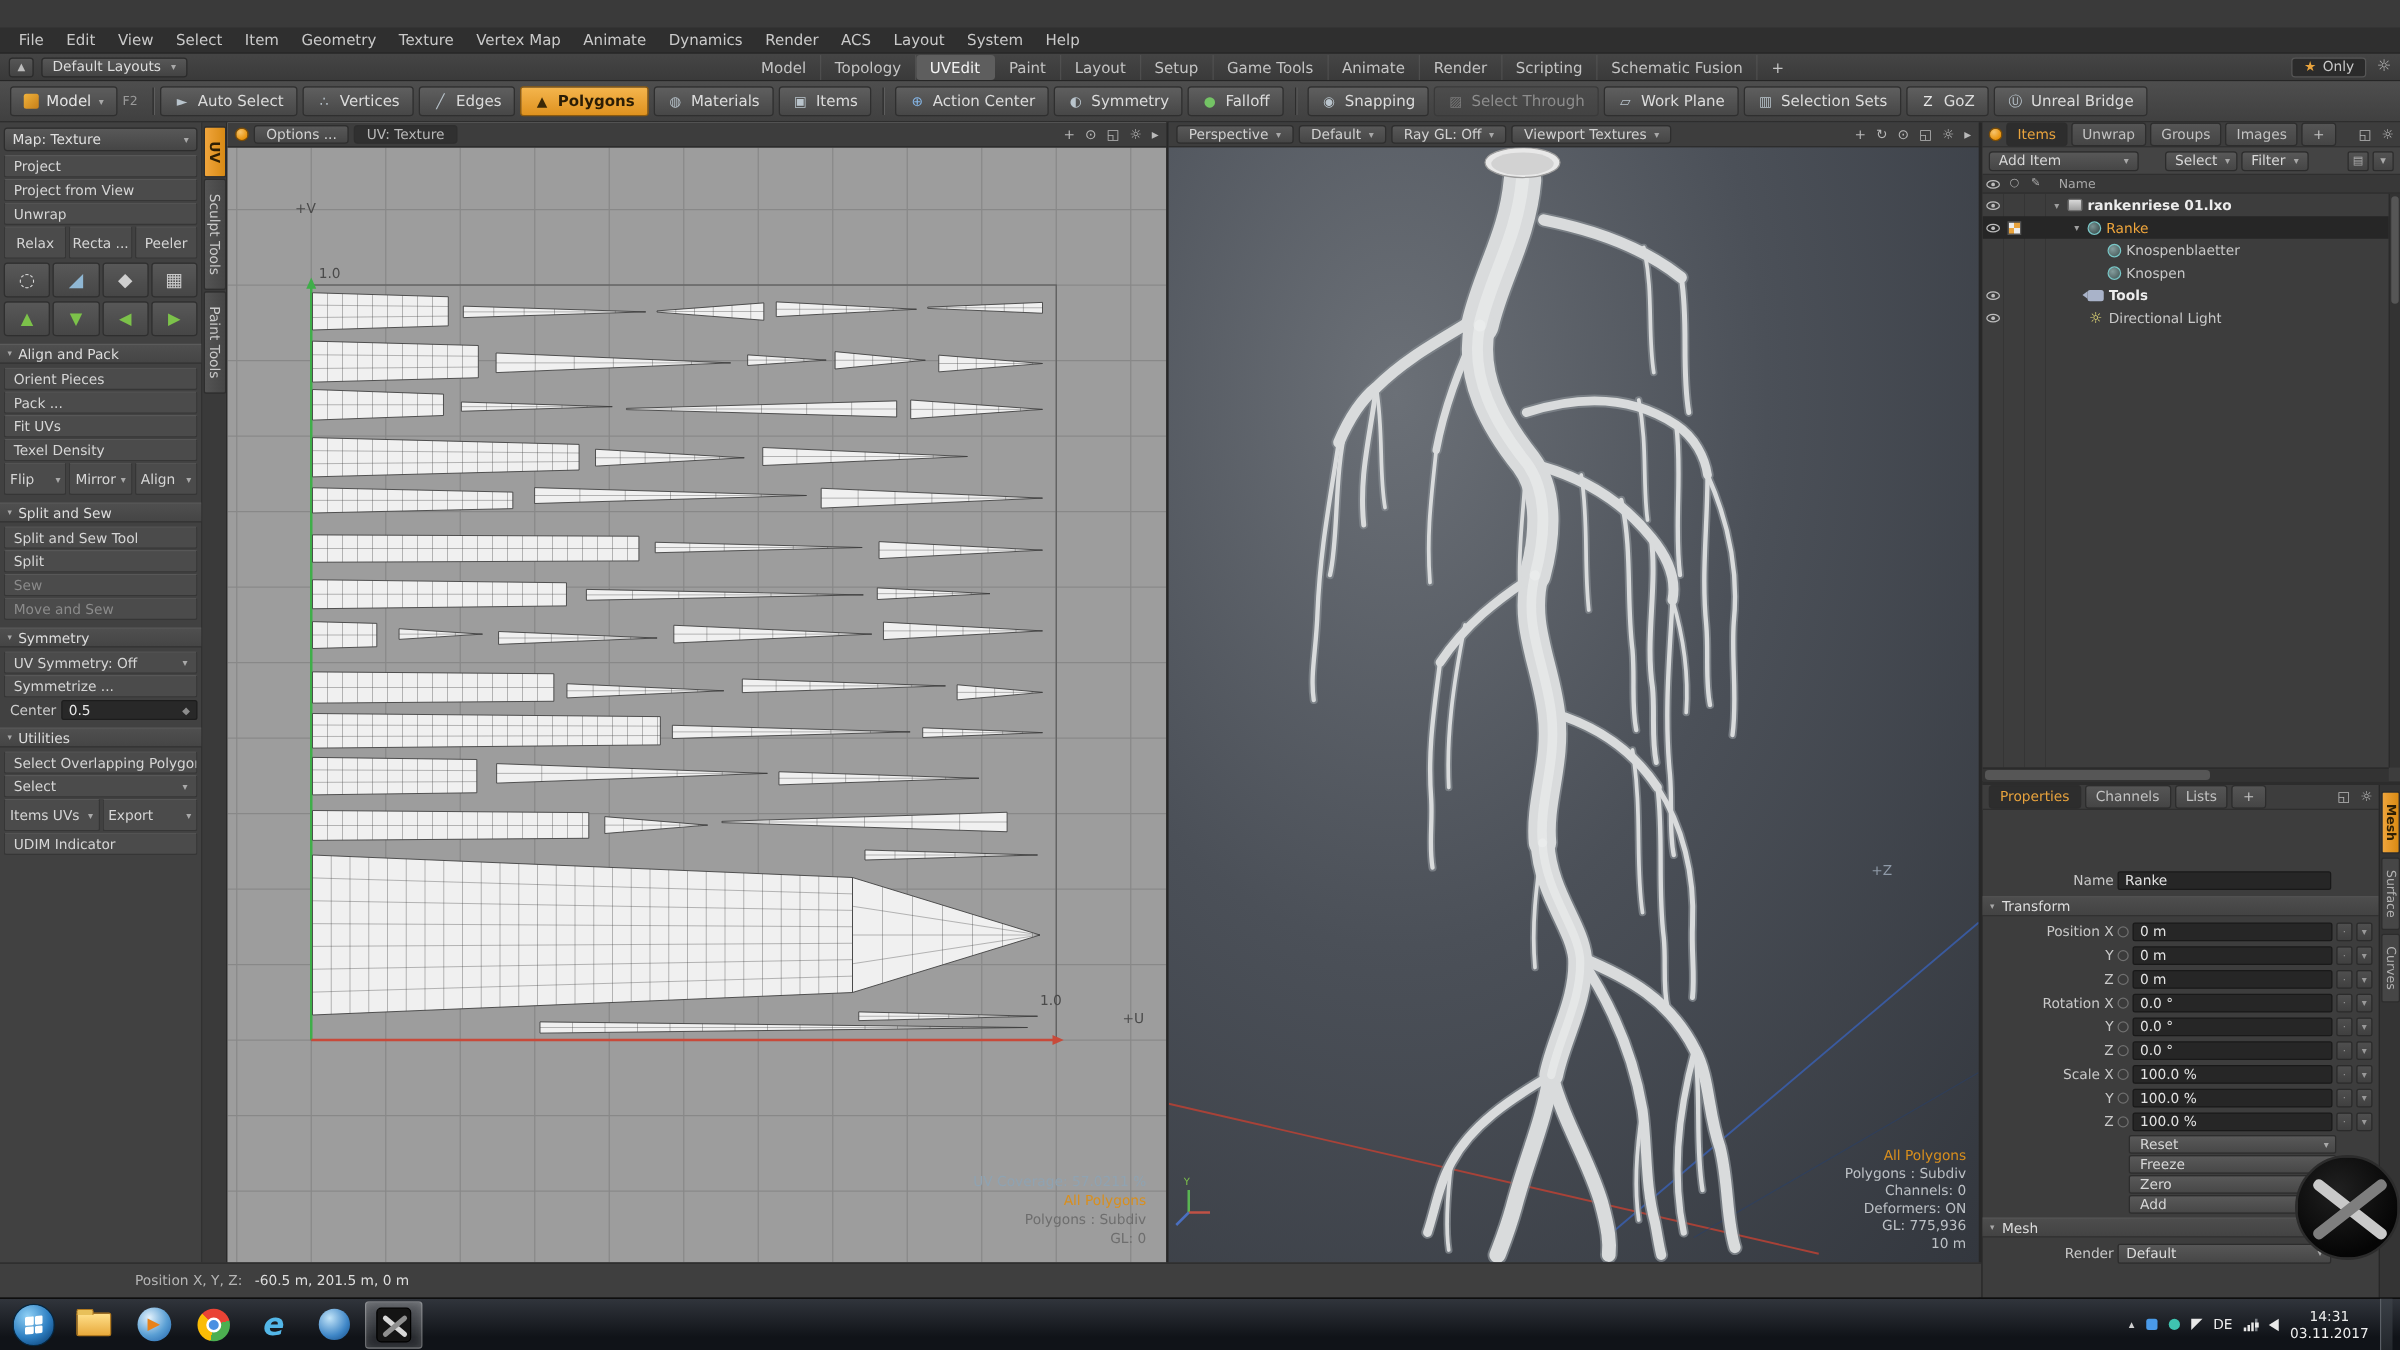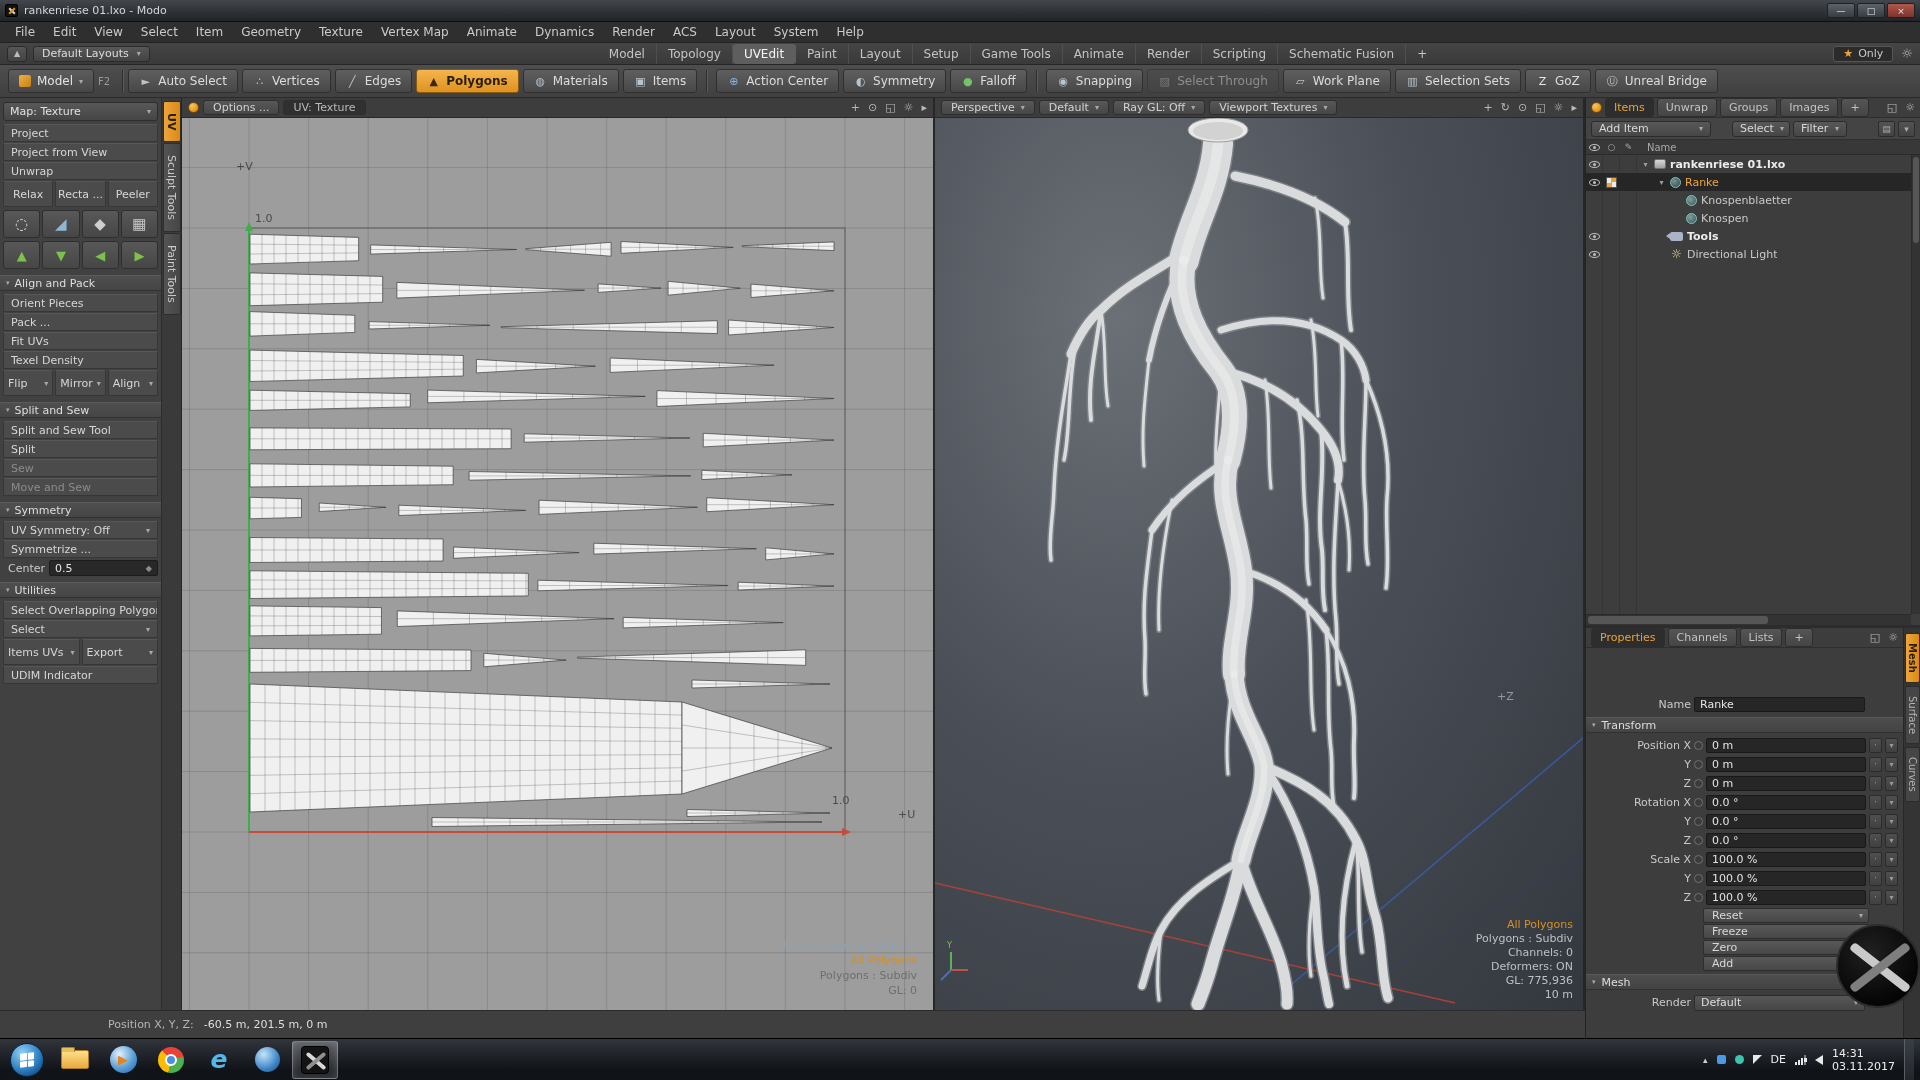--- a/index.html
+++ b/index.html
@@ -189,43 +189,34 @@
   .t-ico{display:inline-block;}
   .t-blue{width:9px;height:9px;border-radius:2px;background:#4a9ae8;}
   .t-teal{width:9px;height:9px;border-radius:50%;background:#3fc3b0;}
   .t-flag{width:0;height:0;border-top:9px solid #e8e8e8;border-right:9px solid transparent;}
   .t-lang{color:#eee;font-size:11px;}
   .t-net{display:flex;align-items:flex-end;gap:1px;height:10px;}
   .t-net i{width:2px;background:#e8e8e8;display:block;}
   .t-net i:nth-child(1){height:3px;}.t-net i:nth-child(2){height:5px;}.t-net i:nth-child(3){height:7px;}.t-net i:nth-child(4){height:10px;background:#7a7f86;}
   .t-vol{width:0;height:0;border-top:5px solid transparent;border-bottom:5px solid transparent;border-right:8px solid #e8e8e8;position:relative;}
   .t-vol::before{content:'';position:absolute;right:8px;top:-2px;width:3px;height:4px;background:#e8e8e8;}
-  .t-clock{color:#eee;font-size:11px;line-height:13px;}
+  .t-clock{color:#eee;font-size:11px;line-height:13px;text-align:center;}
   .t-desk{width:10px;height:42px;border-left:1px solid #5a5f66;background:linear-gradient(#3a3f46,#22262b);}
 
   
   #modo-badge{position:absolute;left:1836px;top:924px;width:84px;height:84px;border-radius:50%;background:radial-gradient(circle at 40% 33%,#202020,#050505 72%);border:2px solid #2c2c2c;z-index:60;overflow:hidden;}
   #modo-badge::before,#modo-badge::after{content:'';position:absolute;left:6px;top:37px;width:72px;height:9px;border-radius:4px;}
   #modo-badge::before{background:#c9c9c9;transform:rotate(38deg);}
   #modo-badge::after{background:#7e7e7e;transform:rotate(-38deg);}
 </style>
 </head>
 <body>
 
 <div id="screen">
 
-  <div id="titlebar">
-    <span class="app-icon"></span>
-    <span class="title-text">rankenriese 01.lxo - Modo</span>
-    <div class="win-controls">
-      <span class="wc">—</span>
-      <span class="wc">□</span>
-      <span class="wc close">×</span>
-    </div>
-  </div>
 
   <div id="menubar">
       <span class="menu-item">File</span>
       <span class="menu-item">Edit</span>
       <span class="menu-item">View</span>
       <span class="menu-item">Select</span>
       <span class="menu-item">Item</span>
       <span class="menu-item">Geometry</span>
       <span class="menu-item">Texture</span>
       <span class="menu-item">Vertex Map</span>

